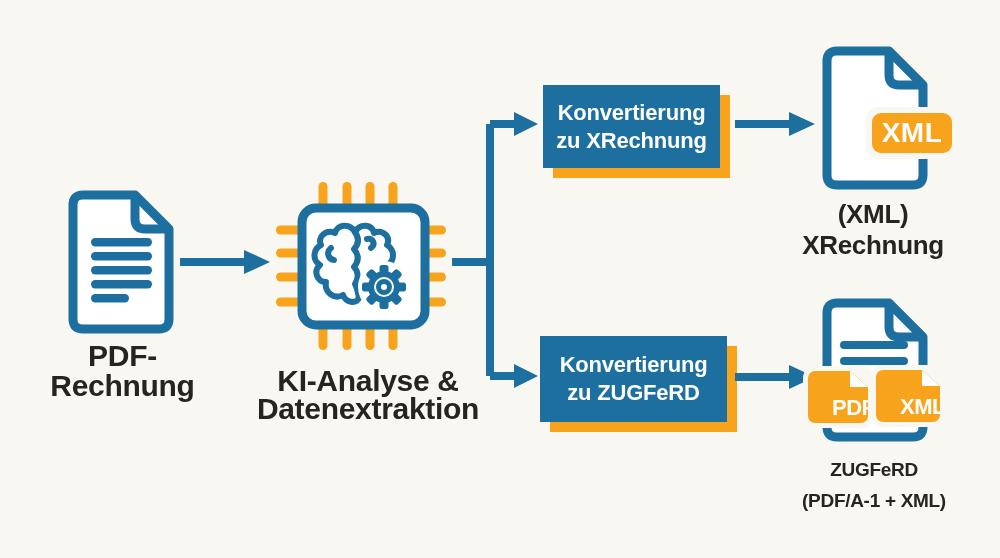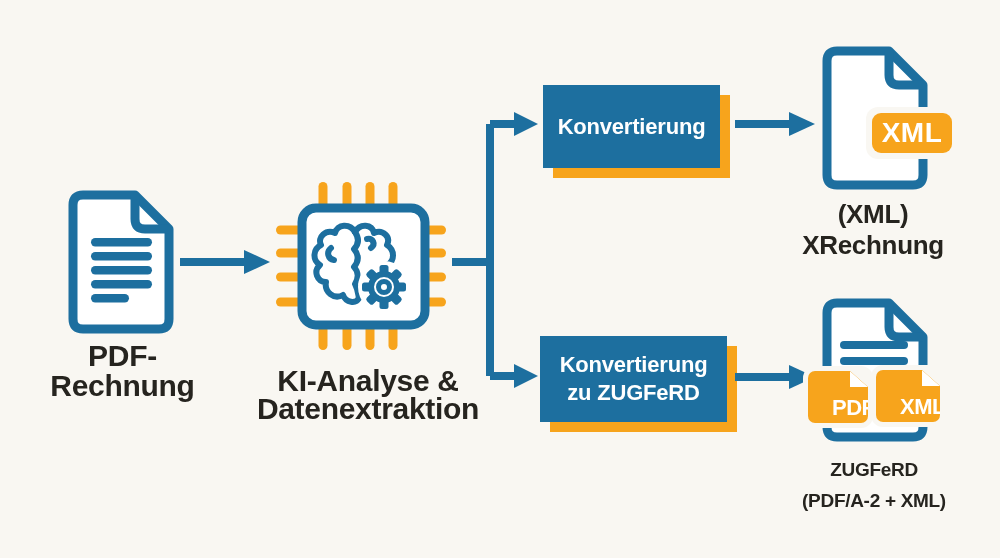--- a/index.html
+++ b/index.html
@@ -134,20 +134,21 @@
 
   <svg class="abs" style="left:448px;top:108px" width="96" height="290" viewBox="0 0 96 290">
     <path d="M 4,154 H 42 M 42,16 V 268 M 42,16 H 66 M 42,268 H 66" fill="none" stroke="#1d6f9f" stroke-width="8"></path>
     <polygon points="66,4 90,16 66,28" fill="#1d6f9f"></polygon>
     <polygon points="66,256 90,268 66,280" fill="#1d6f9f"></polygon>
   </svg>
 
   <div class="pbox-shadow box-top-shadow"></div>
   <div class="pbox box-top">
     <span>Konvertierung</span>
+    <span>zu XRechnung</span>
   </div>
 
   <svg class="abs" style="left:735px;top:111px" width="82" height="26" viewBox="0 0 82 26">
     <line x1="0" y1="13" x2="54" y2="13" stroke="#1d6f9f" stroke-width="8"></line>
     <polygon points="54,1 80,13 54,25" fill="#1d6f9f"></polygon>
   </svg>
 
   <svg class="abs" style="left:818px;top:44px" width="114" height="148" viewBox="0 0 114 148">
     <path d="M 71,7 L 19,7 Q 9,7 9,17 L 9,131 Q 9,141 19,141 L 95,141 Q 105,141 105,131 L 105,41 Z" fill="#ffffff" stroke="#1d6f9f" stroke-width="9" stroke-linejoin="round"></path>
     <path d="M 71,7 L 71,31 Q 71,41 81,41 L 105,41" fill="none" stroke="#1d6f9f" stroke-width="9" stroke-linejoin="round"></path>
@@ -185,16 +186,16 @@
   <div class="filebadge badge-pdf-small">
     <div class="fold"></div>
     <div class="ftxt">PDF</div>
   </div>
   <div class="filebadge badge-xml-small">
     <div class="fold"></div>
     <div class="ftxt">XML</div>
   </div>
   <div class="label lbl-zf">
     <span class="ln">ZUGFeRD</span>
-    <span class="ln">(PDF/A-2 + XML)</span>
+    <span class="ln">(PDF/A-1 + XML)</span>
   </div>
 
 </div>
 
 </body></html>

